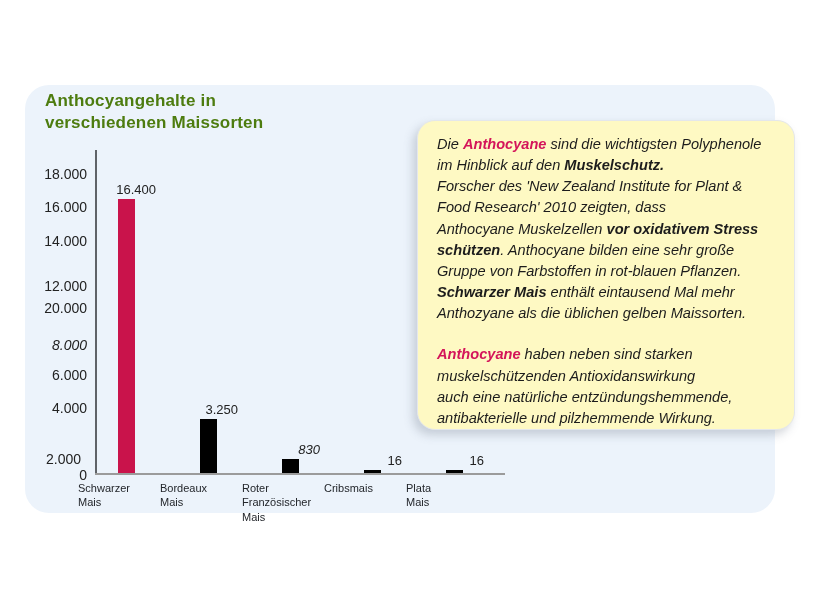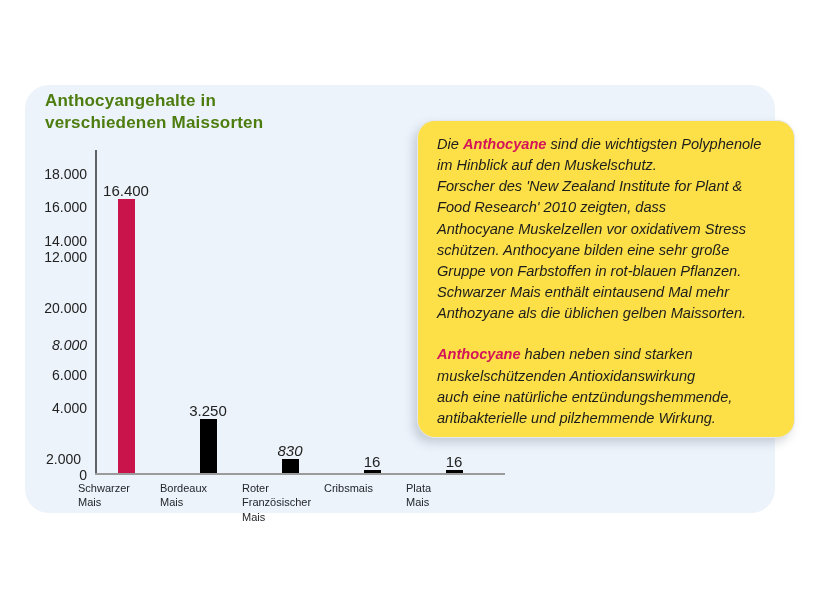--- a/index.html
+++ b/index.html
@@ -18,57 +18,57 @@
   }
   .chart{position:absolute;left:40px;top:160px;width:480px;height:370px;}
   .y-axis-line{position:absolute;left:55px;top:-10px;width:2px;height:325px;background:#5f6368;}
   .x-axis-line{position:absolute;left:55px;top:313px;width:410px;height:2px;background:#9b9b9b;}
   .tick-label{
     position:absolute;left:0;width:47px;text-align:right;
     font-size:14px;color:#222;
   }
   .bar{position:absolute;}
   .bar-value{
-    position:absolute;width:60px;text-align:center;
-    font-size:15px;color:#222;
+    position:absolute;width:60px;text-align:right;
+    font-size:13px;color:#222;
   }
   .cat-label{
     position:absolute;width:96px;
     font-size:11px;line-height:1.3;color:#23262b;white-space:pre-line;
   }
   .infobox{
     position:absolute;left:417px;top:120px;width:378px;box-sizing:border-box;
-    background:#fde047;border:1px solid #e4e7eb;border-radius:18px;
-    padding:13px 19px 8px 19px;
+    background:#fef9c3;border:1px solid #e4e7eb;border-radius:18px;
+    padding:13px 19px 0 19px;
     box-shadow:-4px 5px 10px rgba(110,120,135,.30);
   }
   .infobox p{
     margin:0;font-size:14.6px;line-height:1.45;font-style:italic;
     white-space:pre-line;color:#1c1c1c;
   }
   .infobox p + p{margin-top:20px;}
-  .seg-b{font-weight:normal;}
+  .seg-b{font-weight:bold;}
   .seg-pb{font-weight:bold;color:#d4145a;}
 </style>
 </head>
 <body>
 
 <div class="panel"></div>
 
 <div class="chart-title">Anthocyangehalte in
 verschiedenen Maissorten</div>
 
 <div class="chart">
   <div class="y-axis-line"></div>
   <div class="x-axis-line"></div>
   <div id="plot-area">
       <div class="tick-label" style="top: 6px;">18.000</div>
       <div class="tick-label" style="top: 39.4444px;">16.000</div>
       <div class="tick-label" style="top: 72.8889px;">14.000</div>
-      <div class="tick-label" style="top: 89px;">12.000</div>
+      <div class="tick-label" style="top: 118px;">12.000</div>
       <div class="tick-label" style="top: 139.778px;">20.000</div>
       <div class="tick-label" style="top: 177px; font-style: italic;">8.000</div>
       <div class="tick-label" style="top: 206.667px;">6.000</div>
       <div class="tick-label" style="top: 240.111px;">4.000</div>
       <div class="tick-label" style="top: 291px; text-align: center;">2.000</div>
       <div class="tick-label" style="top: 307px;">0</div>
       <div class="bar" style="left: 77.5px; top: 38.7556px; width: 17px; height: 274.244px; background: rgb(201, 19, 75);"></div>
       <div class="bar-value" style="left: 56px; top: 21.7556px;">16.400</div>
       <div class="cat-label" style="left: 38px; top: 321px;">Schwarzer
 Mais</div>

